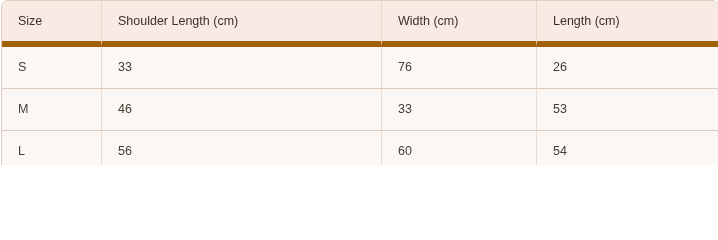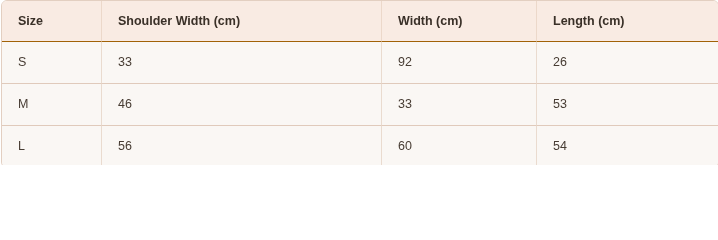--- a/index.html
+++ b/index.html
@@ -32,26 +32,26 @@
 
   table.size-chart col.c-size      { width: 100px; }
   table.size-chart col.c-shoulder  { width: 280px; }
   table.size-chart col.c-bust      { width: 155px; }
   table.size-chart col.c-length    { width: 181px; }
 
   table.size-chart thead th {
     background: #f9ebe3;
     color: #3a3028;
     font-size: 12.5px;
-    font-weight: bold;
+    font-weight: normal;
     text-align: left;
     padding: 0 16px;
     height: 40px;
     line-height: 40px;
-    border-bottom: 1px solid #a16207;
+    border-bottom: 6px solid #a16207;
     border-right: 1px solid #ecd8ca;
     box-sizing: border-box;
     white-space: nowrap;
     overflow: hidden;
   }
   table.size-chart thead th:last-child {
     border-right: none;
   }
 
   table.size-chart tbody td {
@@ -83,30 +83,30 @@
   <table class="size-chart">
     <colgroup>
       <col class="c-size">
       <col class="c-shoulder">
       <col class="c-bust">
       <col class="c-length">
     </colgroup>
     <thead>
       <tr>
         <th>Size</th>
-        <th>Shoulder Width (cm)</th>
+        <th>Shoulder Length (cm)</th>
         <th>Width (cm)</th>
         <th>Length (cm)</th>
       </tr>
     </thead>
     <tbody>
       <tr>
         <td>S</td>
         <td>33</td>
-        <td>92</td>
+        <td>76</td>
         <td>26</td>
       </tr>
       <tr>
         <td>M</td>
         <td>46</td>
         <td>33</td>
         <td>53</td>
       </tr>
       <tr>
         <td>L</td>

